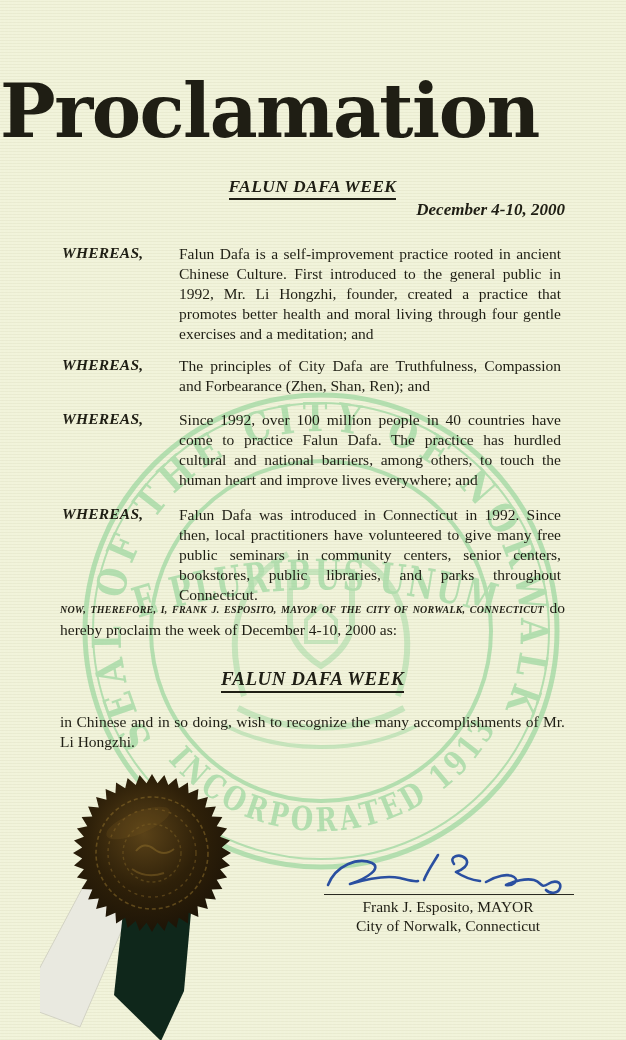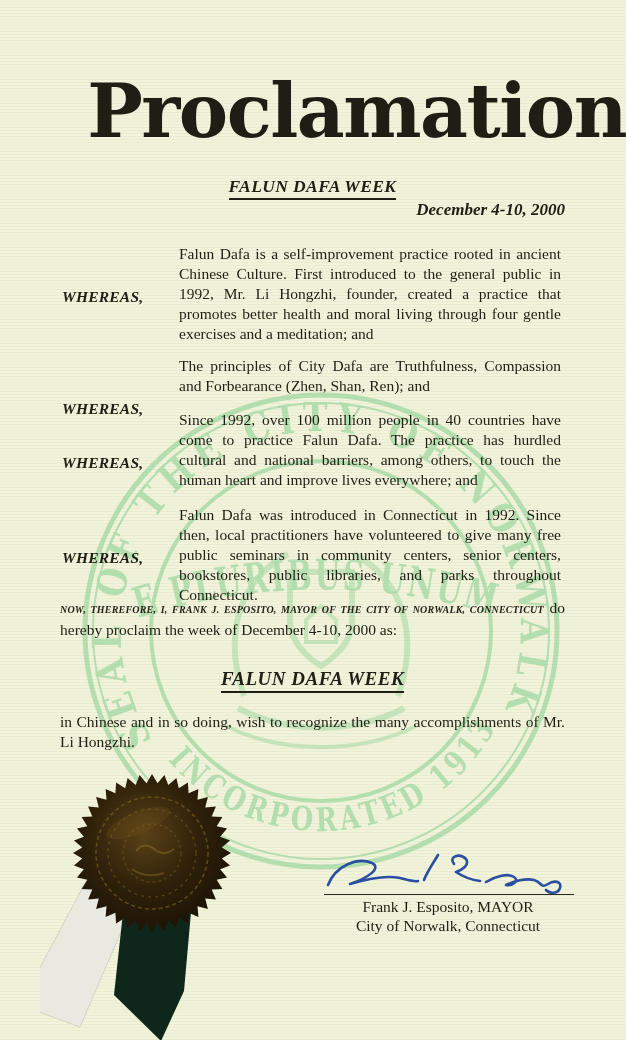--- a/index.html
+++ b/index.html
@@ -16,35 +16,35 @@
       repeating-linear-gradient(90deg, rgba(255,255,255,0.05) 0 1px, rgba(0,0,0,0) 1px 4px);
   }
   .abs{position:absolute;}
   
   .watermark{left:76px;top:386px;width:490px;height:490px;opacity:0.55;z-index:0;}
   .wm-stroke{fill:none;stroke:#84cf8e;}
   .wm-text{fill:#84cf8e;font-family:"DejaVu Serif",serif;font-weight:bold;}
   
   .content{z-index:1;}
   .title{
-    left:0;top:56px;width:626px;text-align:right;
+    left:0;top:56px;width:626px;text-align:left;
     font-family:"DejaVu Serif",serif;font-weight:700;
     font-size:74px;line-height:110px;letter-spacing:-1.5px;margin:0;
   }
   .subtitle-wrap{left:60px;top:176px;width:505px;text-align:center;}
   .subtitle{
     display:inline-block;font-size:17.5px;font-weight:bold;font-style:italic;
     letter-spacing:0.4px;border-bottom:2px solid #1f1e14;padding-bottom:1px;
   }
   .dateline{left:60px;top:200px;width:505px;text-align:right;
     font-size:17px;font-weight:bold;font-style:italic;}
   .whereas-row{left:0;width:626px;}
   .whereas-label{
     position:absolute;left:62px;top:0;width:115px;
-    font-size:15.5px;font-weight:bold;font-style:italic;letter-spacing:0.2px;margin-top:44px;
+    font-size:15.5px;font-weight:bold;font-style:italic;letter-spacing:0.2px;
   }
   .whereas-text{
     position:absolute;left:179px;top:0;width:382px;
     font-size:15.5px;line-height:20px;text-align:justify;
   }
   .para{font-size:15.5px;line-height:20px;text-align:justify;}
   .bold-italic{font-weight:bold;font-style:italic;}
   .now-lead{font-size:10px;letter-spacing:0.2px;}
   .heading2-wrap{left:60px;top:668px;width:505px;text-align:center;}
   .heading2{

